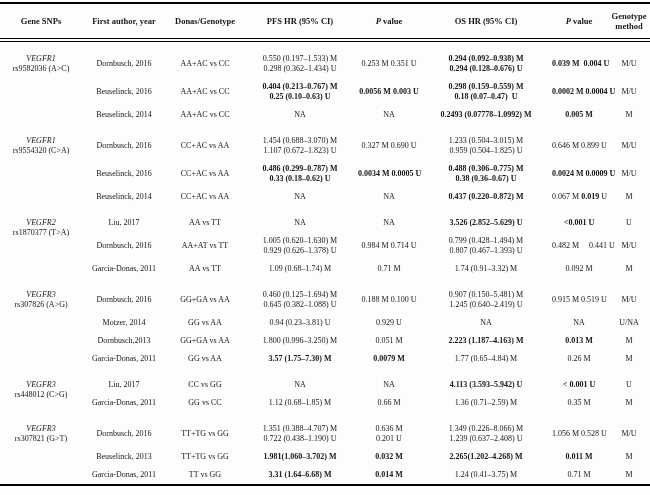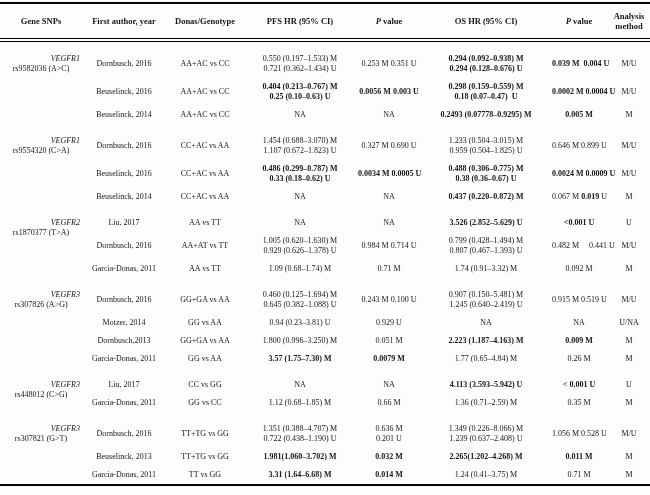--- a/index.html
+++ b/index.html
@@ -21,21 +21,21 @@
   }
   td{
     text-align:center;vertical-align:middle;
     padding:4px 2px;
   }
   tr.group-start td{padding-top:12px;}
   td.gene-cell{vertical-align:top;}
   .ln{white-space:pre;}
   .b{font-weight:bold;}
   .i{font-style:italic;}
-  .gene-name{font-style:italic;text-align:right;}
+  .gene-name{font-style:italic;}
   tbody{border-bottom:2.5px solid #000;}
   table{border-bottom:2.5px solid #000;}
 </style>
 </head>
 <body>
 
 <div class="page">
   <table>
     <colgroup>
       <col style="width:82px">
@@ -64,40 +64,40 @@
           <th>
             <div class="ln"><span class="i">P</span><span> value</span></div>
           </th>
           <th>
             <div class="ln"><span>OS HR (95% CI)</span></div>
           </th>
           <th>
             <div class="ln"><span class="i">P</span><span> value</span></div>
           </th>
           <th>
-            <div class="ln"><span>Analysis</span></div>
+            <div class="ln"><span>Genotype</span></div>
             <div class="ln"><span>method</span></div>
           </th>
         </tr>
     </thead>
     <tbody>
         <tr class="group-start">
           <td class="gene-cell" rowspan="3">
             <div class="ln gene-name">VEGFR1</div>
             <div class="ln">rs9582036 (A&gt;C)</div>
           </td>
           <td>
             <div class="ln"><span>Dornbusch, 2016</span></div>
           </td>
           <td>
             <div class="ln"><span>AA+AC vs CC</span></div>
           </td>
           <td>
             <div class="ln"><span>0.550 (0.197–1.533) M</span></div>
-            <div class="ln"><span>0.721 (0.362–1.434) U</span></div>
+            <div class="ln"><span>0.298 (0.362–1.434) U</span></div>
           </td>
           <td>
             <div class="ln"><span>0.253 M 0.351 U</span></div>
           </td>
           <td>
             <div class="ln"><span class="b">0.294 (0.092–0.938) M</span></div>
             <div class="ln"><span class="b">0.294 (0.128–0.676) U</span></div>
           </td>
           <td>
             <div class="ln"><span class="b">0.039 M  0.004 U</span></div>
@@ -138,21 +138,21 @@
           <td>
             <div class="ln"><span>AA+AC vs CC</span></div>
           </td>
           <td>
             <div class="ln"><span>NA</span></div>
           </td>
           <td>
             <div class="ln"><span>NA</span></div>
           </td>
           <td>
-            <div class="ln"><span class="b">0.2493 (0.07778–0.9295) M</span></div>
+            <div class="ln"><span class="b">0.2493 (0.07778–1.0992) M</span></div>
           </td>
           <td>
             <div class="ln"><span class="b">0.005 M</span></div>
           </td>
           <td>
             <div class="ln"><span>M</span></div>
           </td>
         </tr>
         <tr class="group-start">
           <td class="gene-cell" rowspan="3">
@@ -315,21 +315,21 @@
             <div class="ln"><span>Dornbusch, 2016</span></div>
           </td>
           <td>
             <div class="ln"><span>GG+GA vs AA</span></div>
           </td>
           <td>
             <div class="ln"><span>0.460 (0.125–1.694) M</span></div>
             <div class="ln"><span>0.645 (0.382–1.088) U</span></div>
           </td>
           <td>
-            <div class="ln"><span>0.243 M 0.100 U</span></div>
+            <div class="ln"><span>0.188 M 0.100 U</span></div>
           </td>
           <td>
             <div class="ln"><span>0.907 (0.150–5.481) M</span></div>
             <div class="ln"><span>1.245 (0.640–2.419) U</span></div>
           </td>
           <td>
             <div class="ln"><span>0.915 M 0.519 U</span></div>
           </td>
           <td>
             <div class="ln"><span>M/U</span></div>
@@ -368,21 +368,21 @@
           <td>
             <div class="ln"><span>1.800 (0.996–3.250) M</span></div>
           </td>
           <td>
             <div class="ln"><span>0.051 M</span></div>
           </td>
           <td>
             <div class="ln"><span class="b">2.223 (1.187–4.163) M</span></div>
           </td>
           <td>
-            <div class="ln"><span class="b">0.009 M</span></div>
+            <div class="ln"><span class="b">0.013 M</span></div>
           </td>
           <td>
             <div class="ln"><span>M</span></div>
           </td>
         </tr>
         <tr>
           <td>
             <div class="ln"><span>Garcia-Donas, 2011</span></div>
           </td>
           <td>

